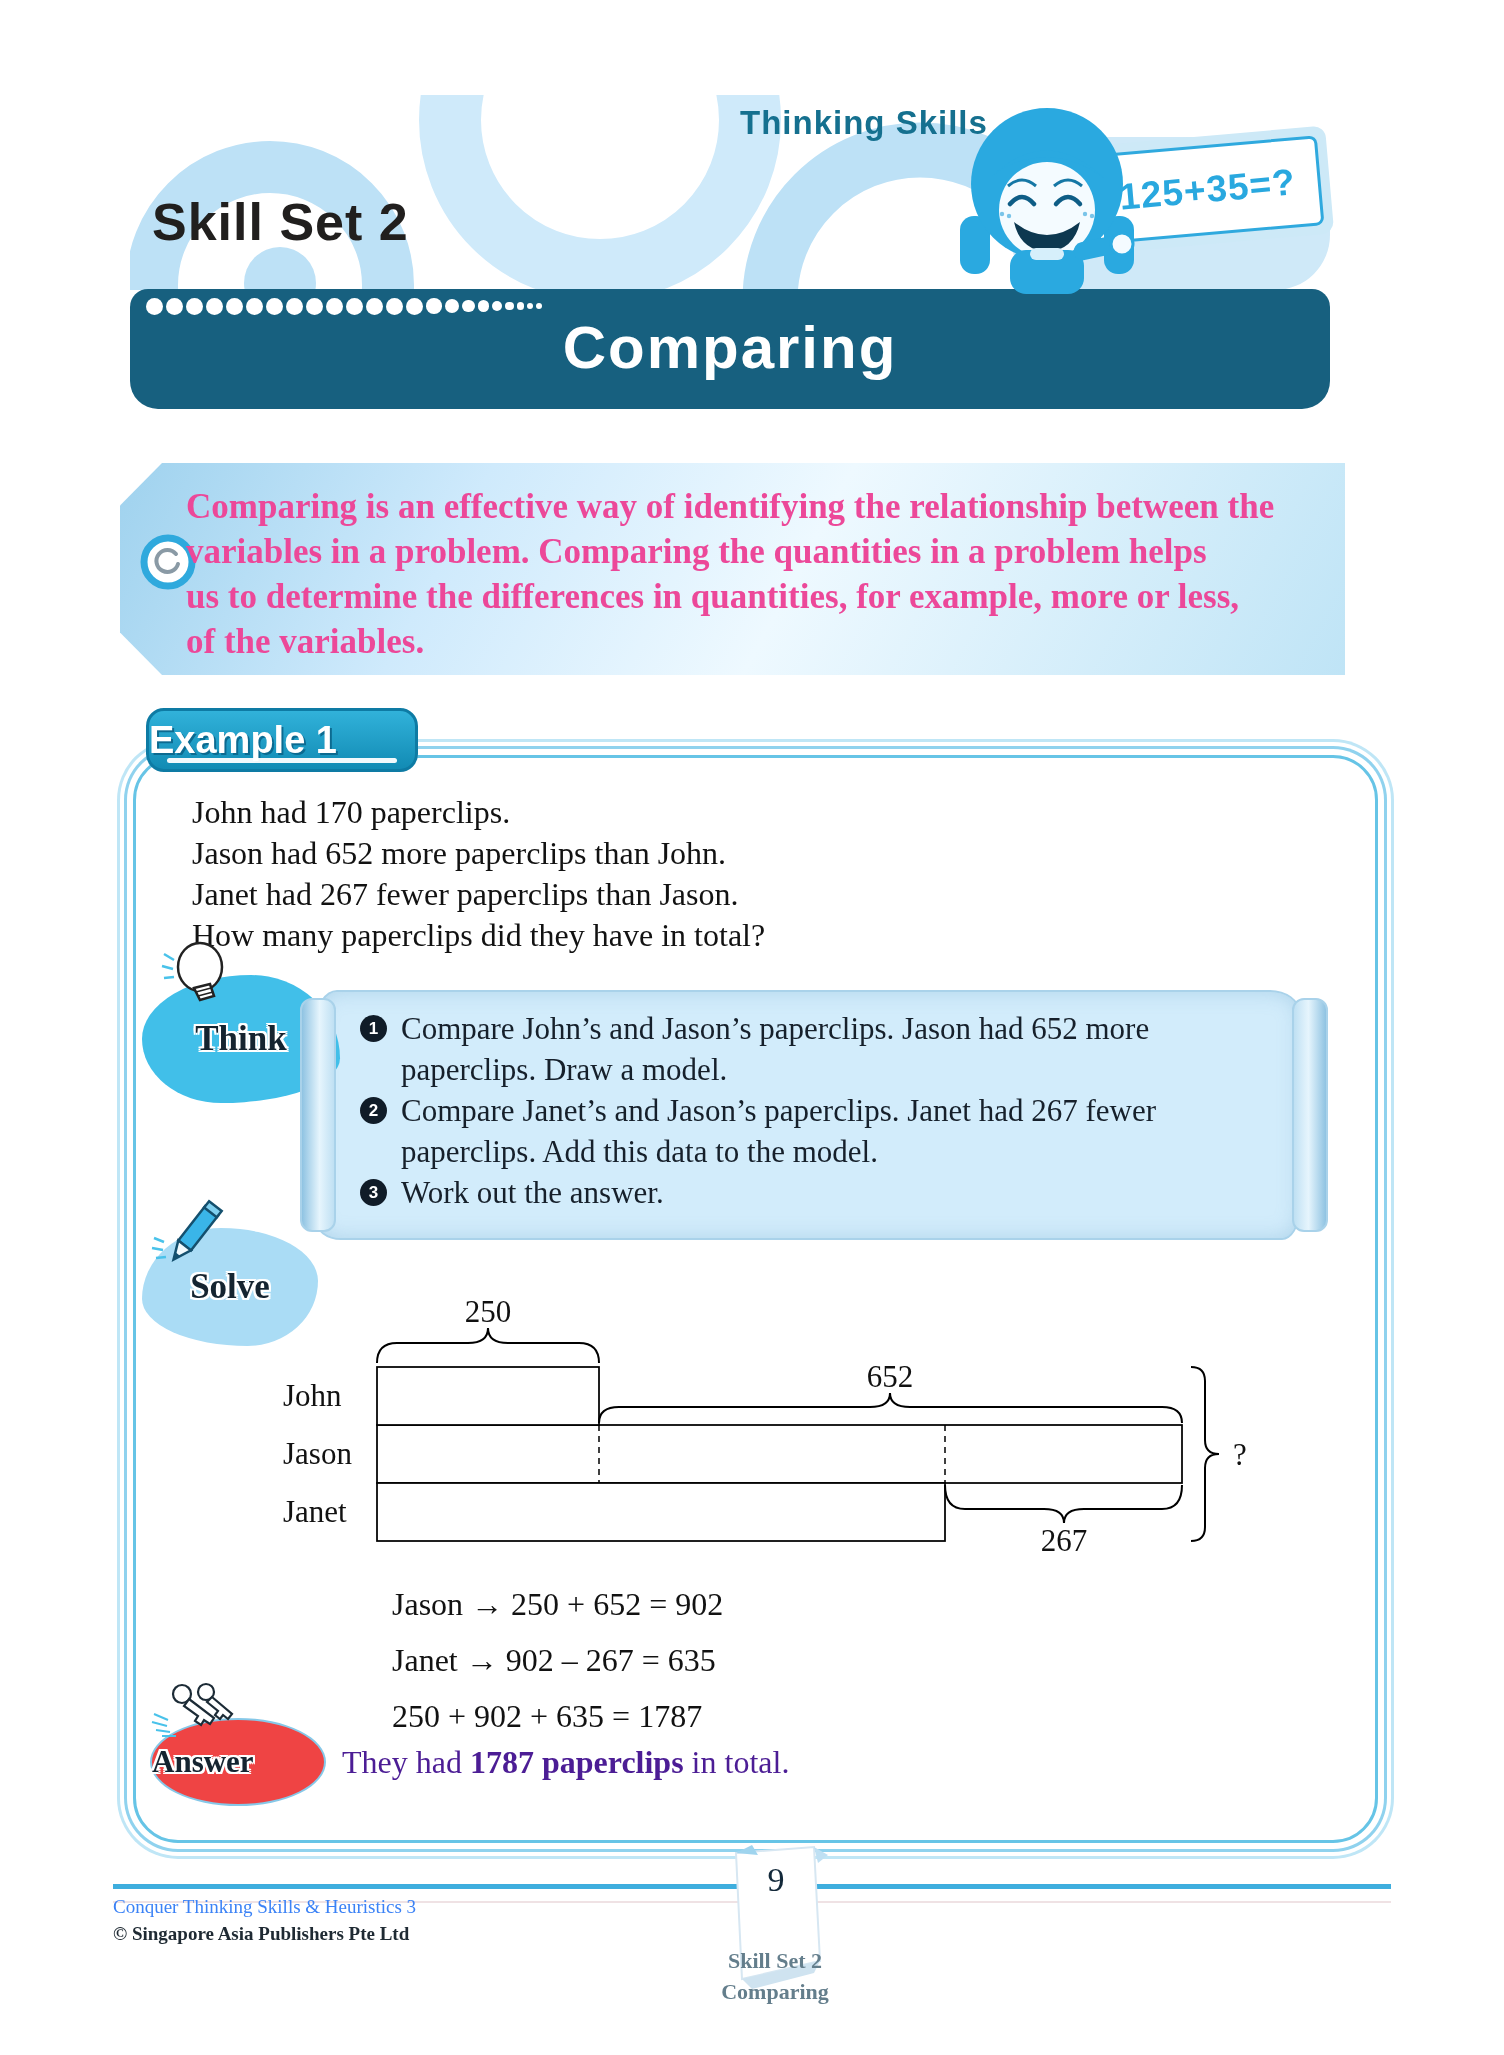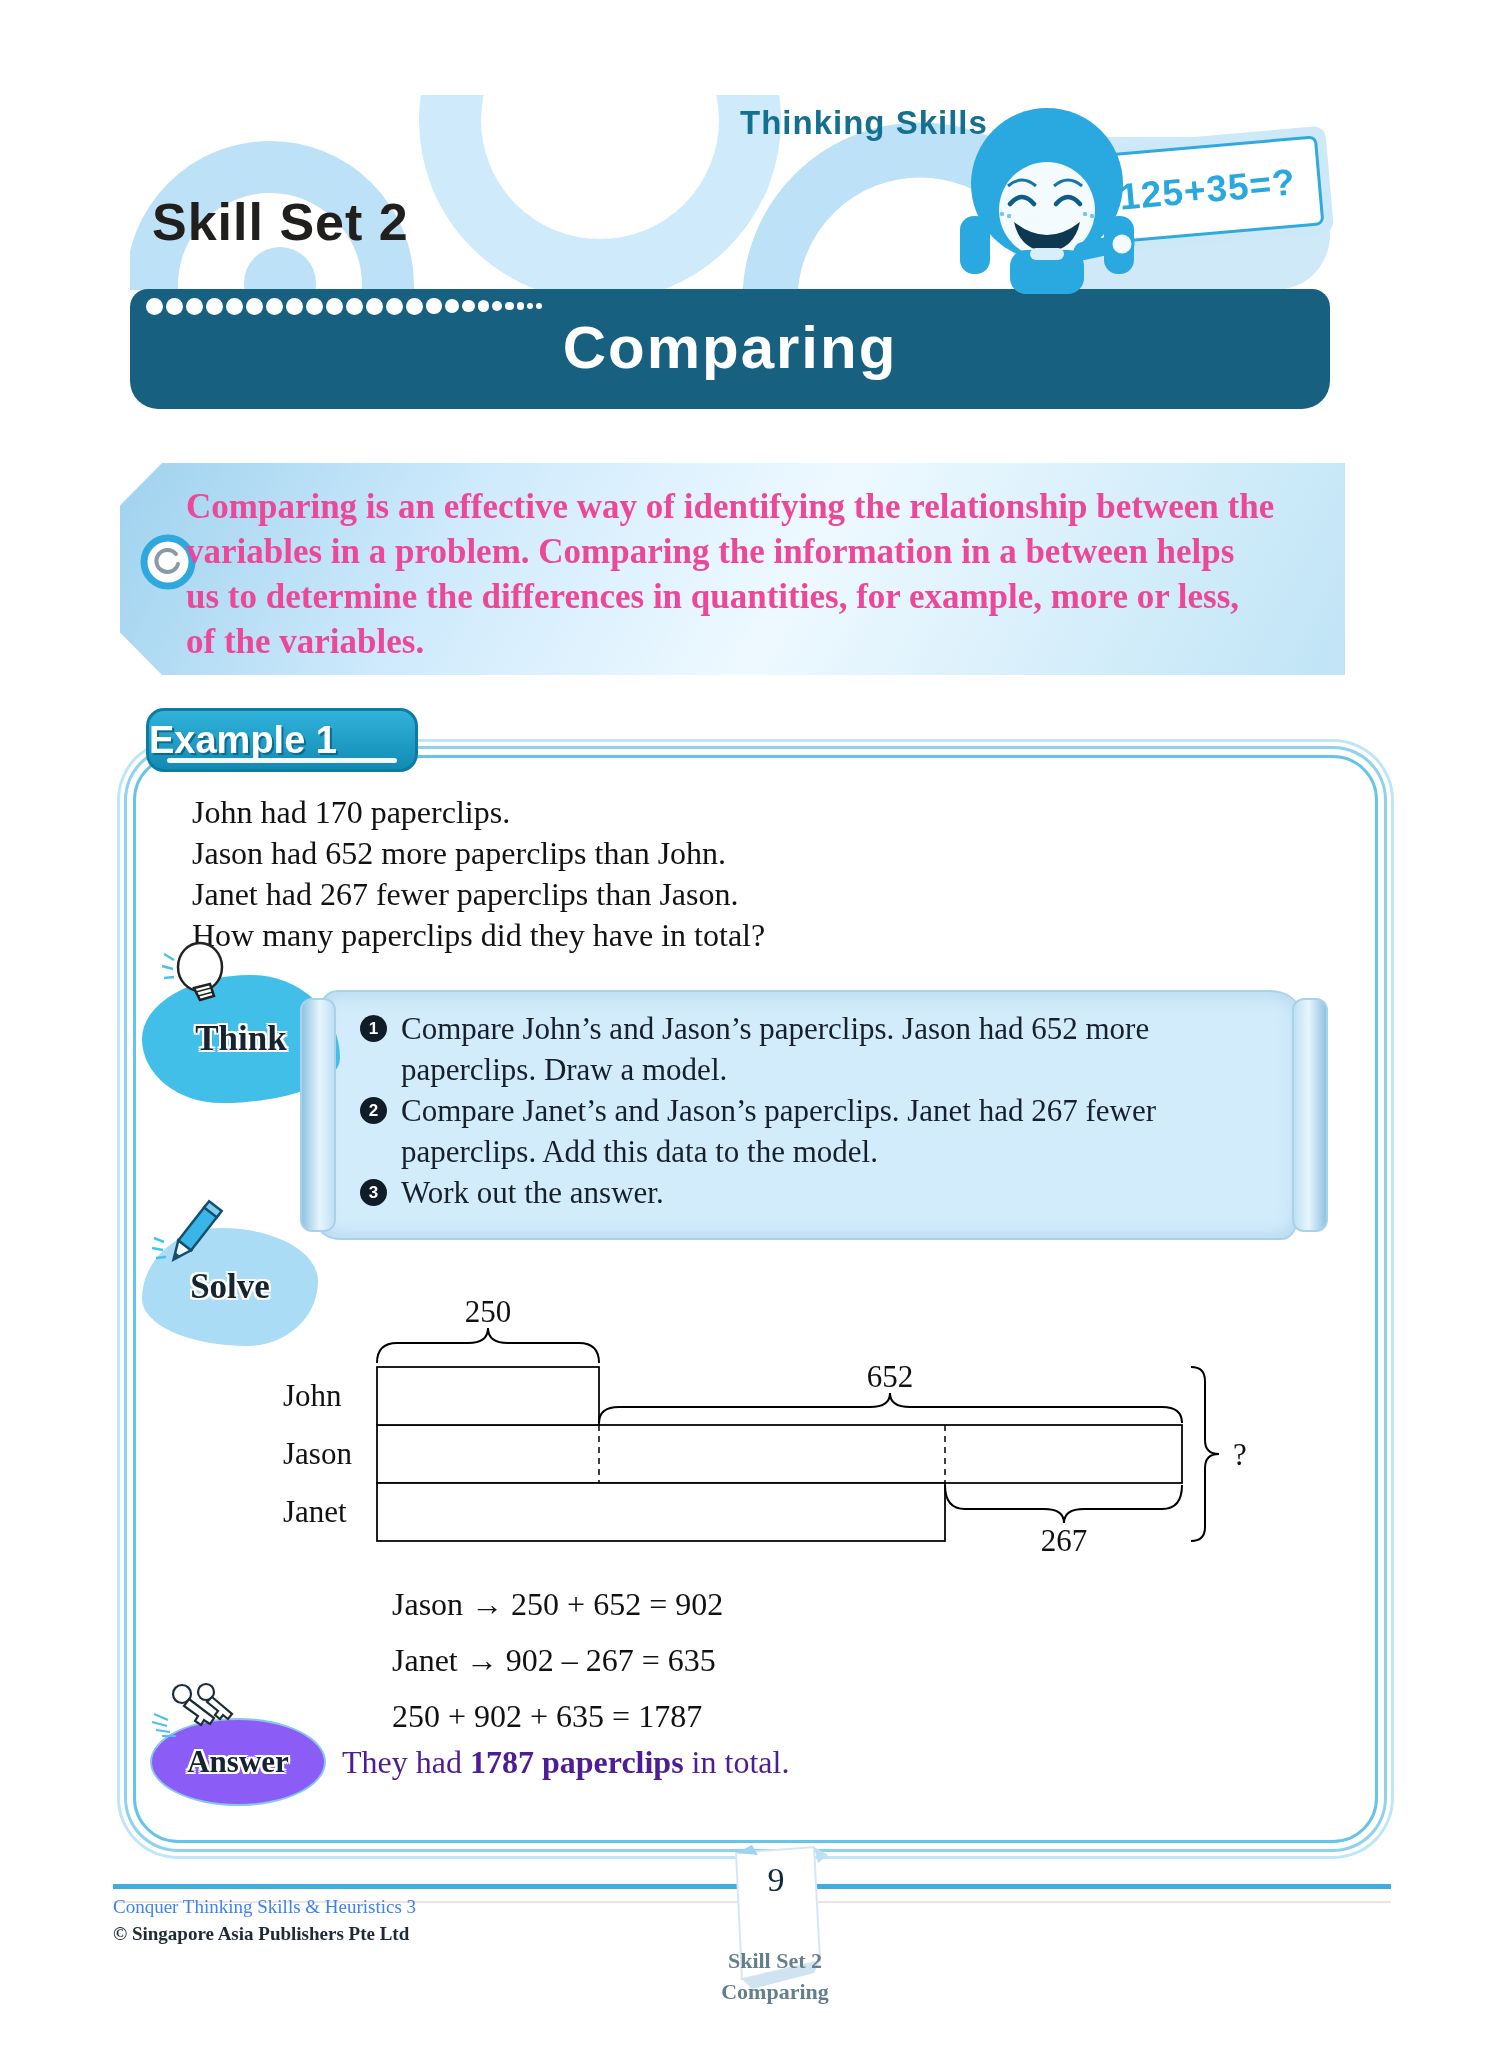--- a/index.html
+++ b/index.html
@@ -55,23 +55,23 @@
               text-shadow:-2px -2px 0 #fff,2px -2px 0 #fff,-2px 2px 0 #fff,2px 2px 0 #fff,
                           -2px 0 0 #fff,2px 0 0 #fff,0 -2px 0 #fff,0 2px 0 #fff;}
   .think-blob{left:142px;top:975px;width:198px;height:128px;background:#41bfe9;
               border-radius:55% 45% 60% 40% / 50% 65% 35% 50%;display:flex;align-items:center;
               justify-content:center;z-index:3;}
   .bulb-icon{left:158px;top:940px;width:82px;height:72px;z-index:4;}
   .solve-blob{left:142px;top:1228px;width:176px;height:118px;background:#aadcf5;
               border-radius:45% 55% 40% 60% / 60% 45% 55% 40%;display:flex;align-items:center;
               justify-content:center;z-index:3;}
   .pencil-icon{left:146px;top:1198px;width:92px;height:76px;z-index:4;}
-  .answer-blob{left:150px;top:1718px;width:172px;height:84px;background:#8b5cf6;
+  .answer-blob{left:150px;top:1718px;width:172px;height:84px;background:#ef4444;
                border:2px solid #86c8e8;border-radius:50%;display:flex;align-items:center;
-               justify-content:center;z-index:3;}
+               justify-content:flex-start;z-index:3;}
   .answer-blob .blob-label{font-size:31px;}
   .keys-icon{left:148px;top:1680px;width:92px;height:62px;z-index:4;}
 
   
   .scroll-panel{left:315px;top:990px;width:985px;height:250px;background:#d2ecfb;
                 border:2px solid #a9d2ea;box-sizing:border-box;
                 border-radius:22px 30px 18px 26px / 34px 22px 30px 20px;
                 box-shadow:inset 0 0 20px rgba(110,165,205,.35);z-index:2;}
   .scroll-curl{width:36px;height:234px;border:2px solid #a9d2ea;border-radius:12px;
                box-sizing:border-box;z-index:3;}
@@ -172,21 +172,21 @@
   <div class="banner-title">Comparing</div>
 </div>
 
 <div class="abs intro-tag"></div>
 <svg class="abs tag-ring" viewBox="0 0 56 56">
   <circle cx="28" cy="28" r="24" fill="#fff" stroke="#2fa9dd" stroke-width="7"></circle>
   <path d="M36,20 A11,11 0 1 0 38,30" fill="none" stroke="#8a9aa5" stroke-width="4" stroke-linecap="round"></path>
 </svg>
 <div class="abs intro-text">
   <div>Comparing is an effective way of identifying the relationship between the</div>
-  <div>variables in a problem. Comparing the information in a between helps</div>
+  <div>variables in a problem. Comparing the quantities in a problem helps</div>
   <div>us to determine the differences in quantities, for example, more or less,</div>
   <div>of the variables.</div>
 </div>
 
 <div class="abs example-box"></div>
 <div class="abs example-badge">
   <span>Example 1</span>
 </div>
 
 <div class="abs problem-text">

